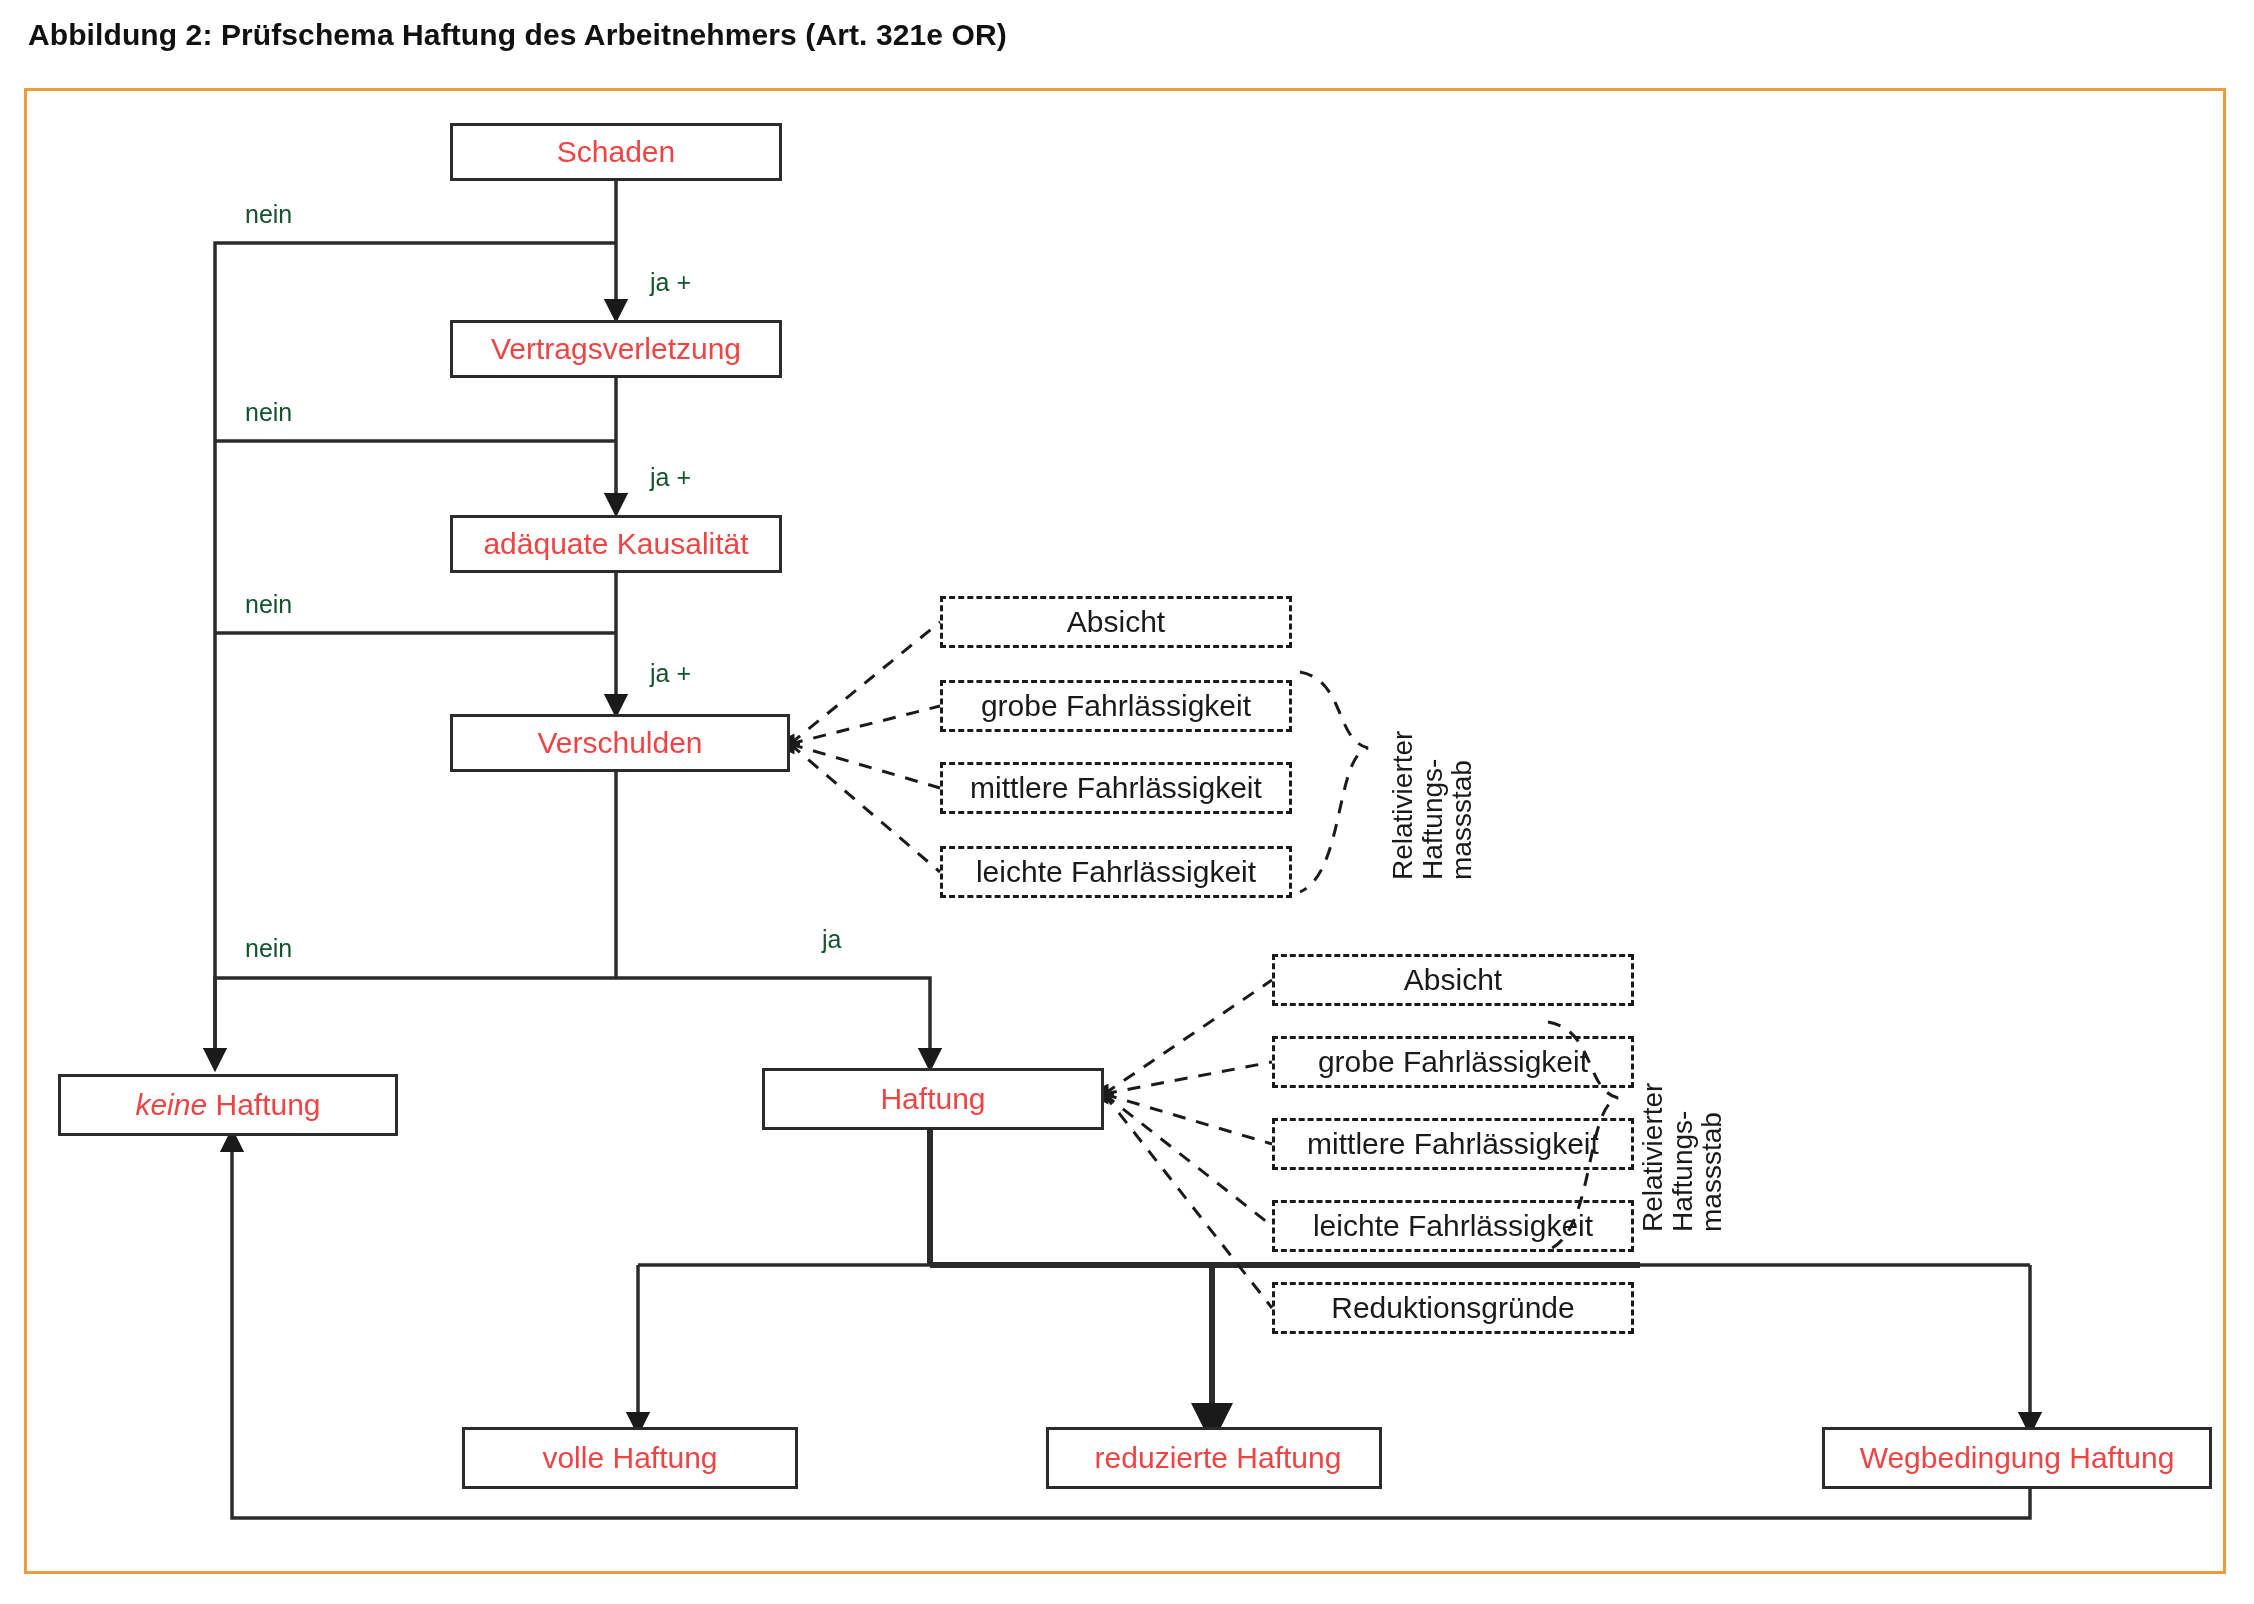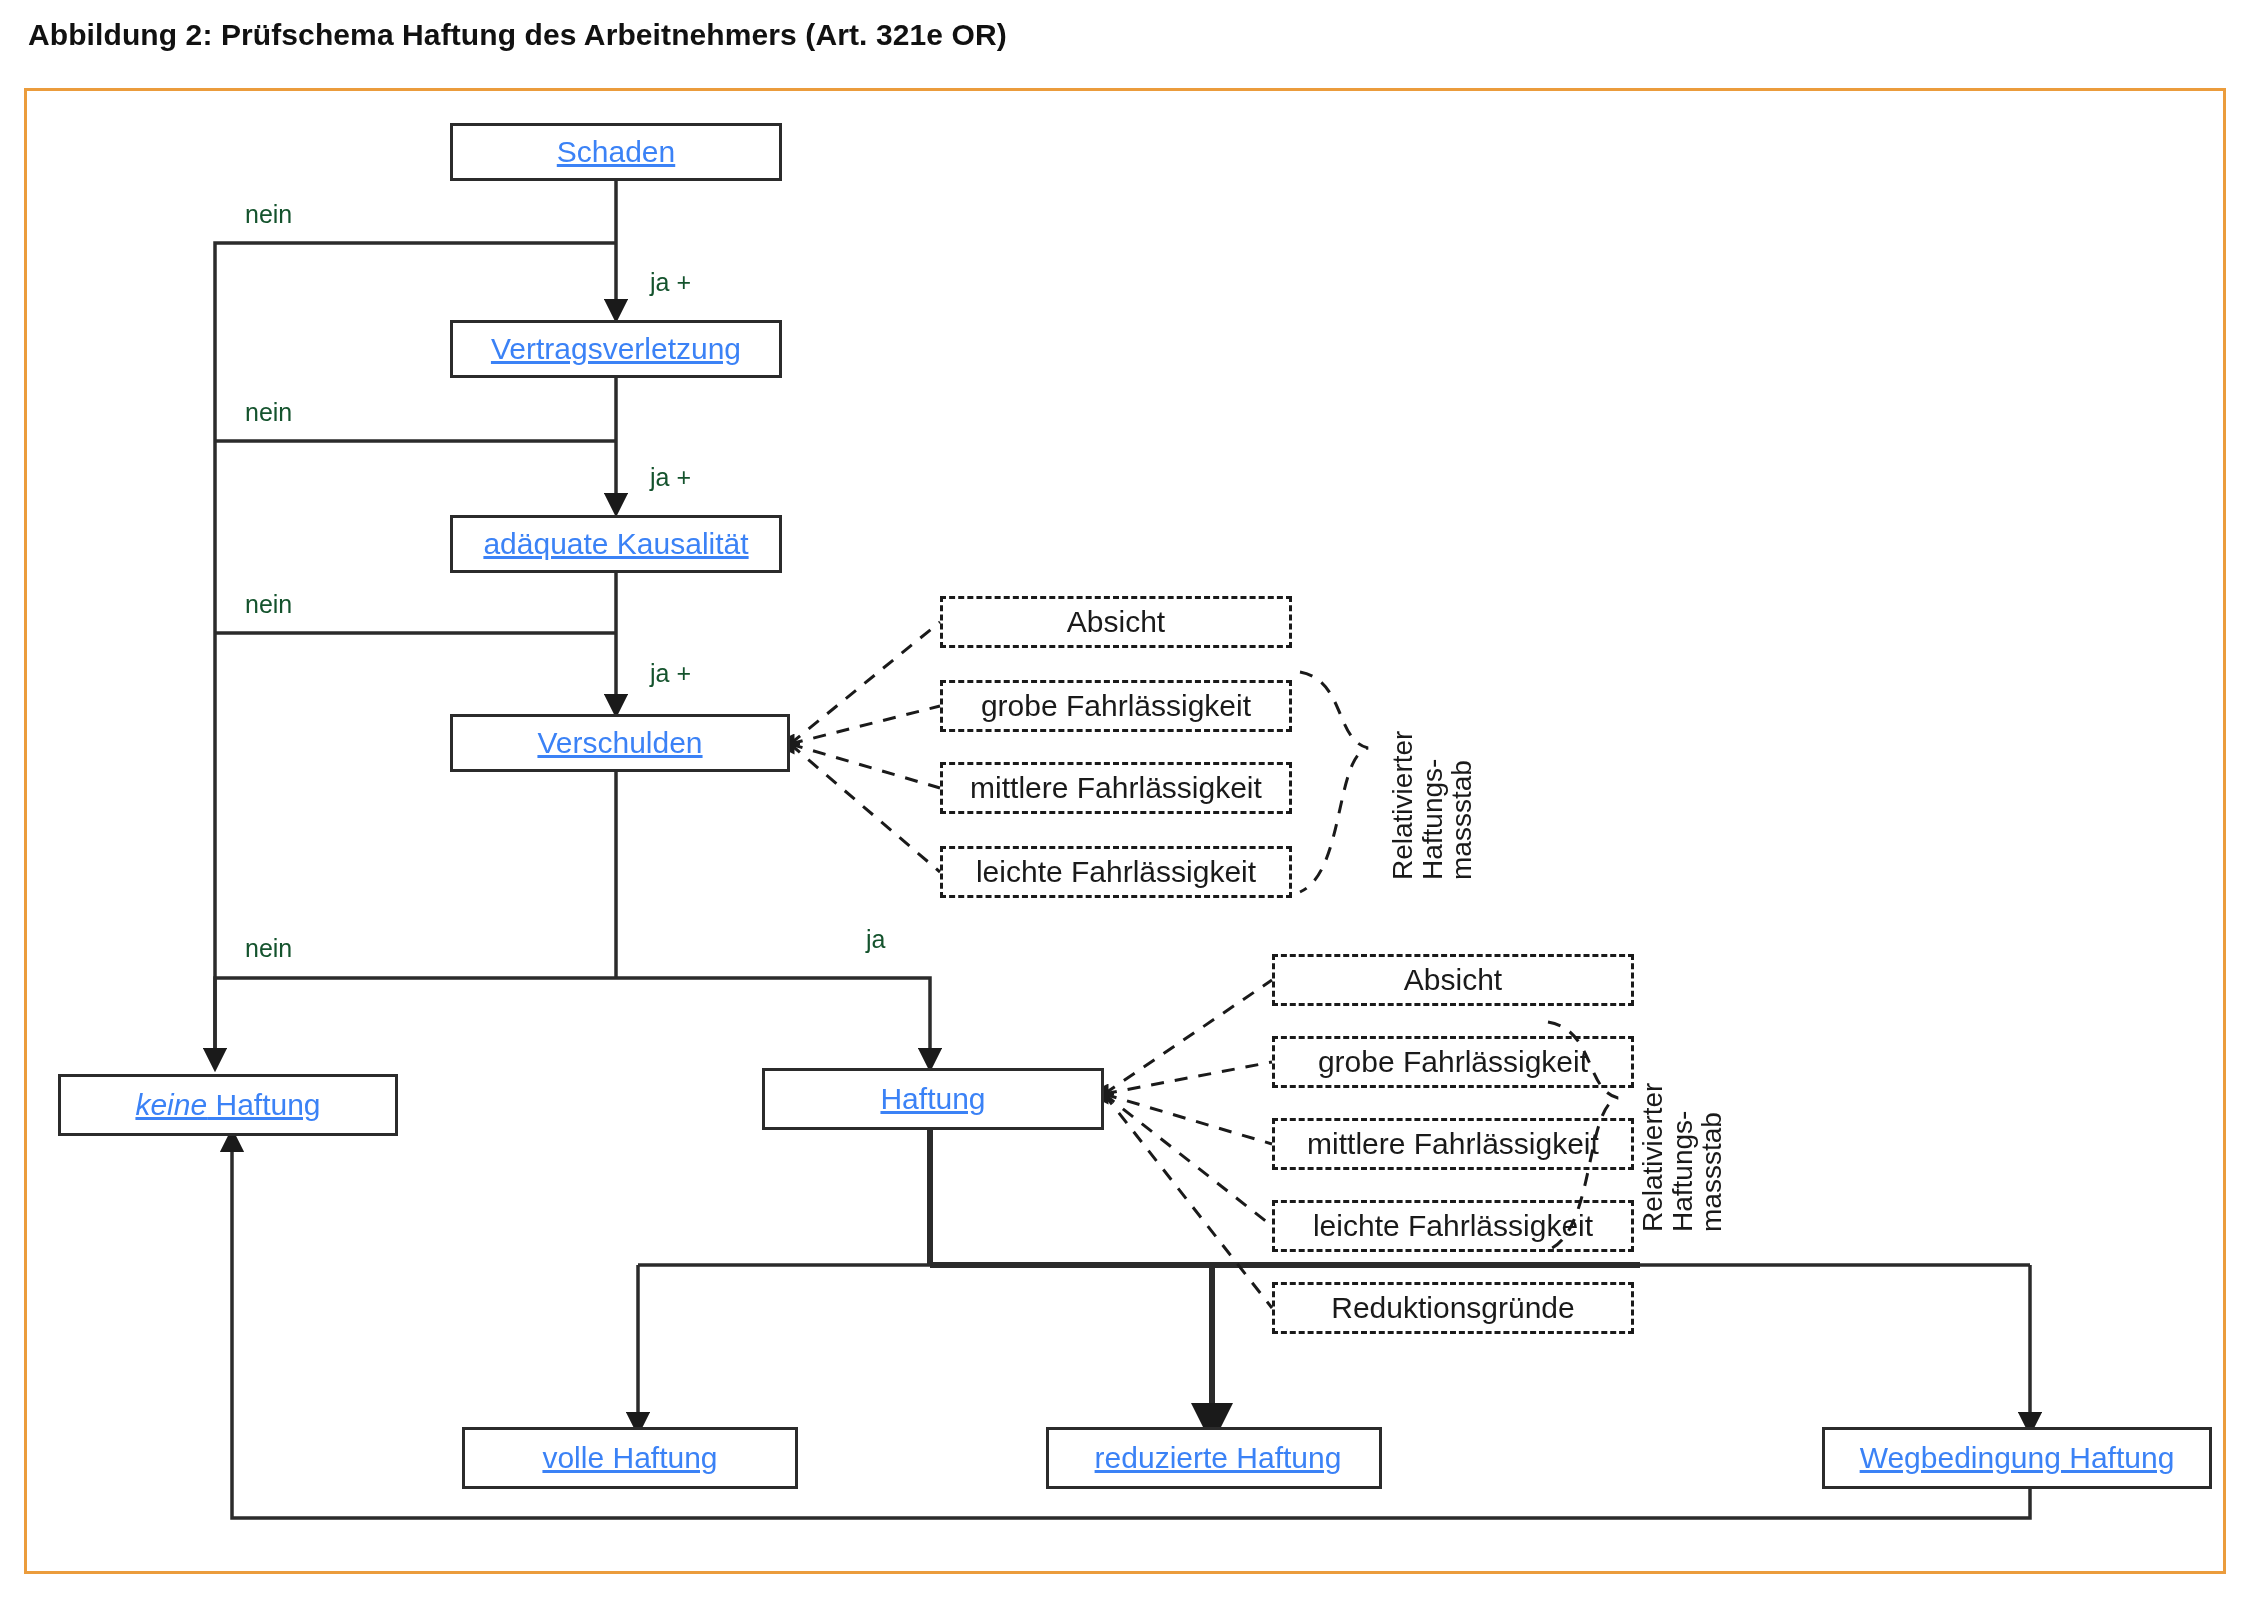--- a/index.html
+++ b/index.html
@@ -46,23 +46,22 @@
   }
   .solid-box {
     position: absolute;
     box-sizing: border-box;
     border: 3px solid #2b2b2b;
     background: #ffffff;
     display: flex;
     align-items: center;
     justify-content: center;
     font-size: 30px;
-    color: #3b82f6;
-    white-space: nowrap;
-    text-decoration: underline;
+    color: #ef4444;
+    white-space: nowrap;
   }
   .dashed-box {
     position: absolute;
     box-sizing: border-box;
     border: 3px dashed #1a1a1a;
     background: transparent;
     display: flex;
     align-items: center;
     justify-content: center;
     font-size: 30px;
@@ -200,21 +199,21 @@
   </div>
 
   <div class="edge-label" style="left:245px; top:200px;">nein</div>
   <div class="edge-label" style="left:245px; top:398px;">nein</div>
   <div class="edge-label" style="left:245px; top:590px;">nein</div>
   <div class="edge-label" style="left:245px; top:934px;">nein</div>
 
   <div class="edge-label" style="left:650px; top:268px;">ja +</div>
   <div class="edge-label" style="left:650px; top:463px;">ja +</div>
   <div class="edge-label" style="left:650px; top:659px;">ja +</div>
-  <div class="edge-label" style="left:866px; top:925px;">ja</div>
+  <div class="edge-label" style="left:822px; top:925px;">ja</div>
 
   <div class="dashed-box" style="left:940px; top:596px; width:352px; height:52px;">
     <span>Absicht</span>
   </div>
   <div class="dashed-box" style="left:940px; top:680px; width:352px; height:52px;">
     <span>grobe Fahrlässigkeit</span>
   </div>
   <div class="dashed-box" style="left:940px; top:762px; width:352px; height:52px;">
     <span>mittlere Fahrlässigkeit</span>
   </div>

